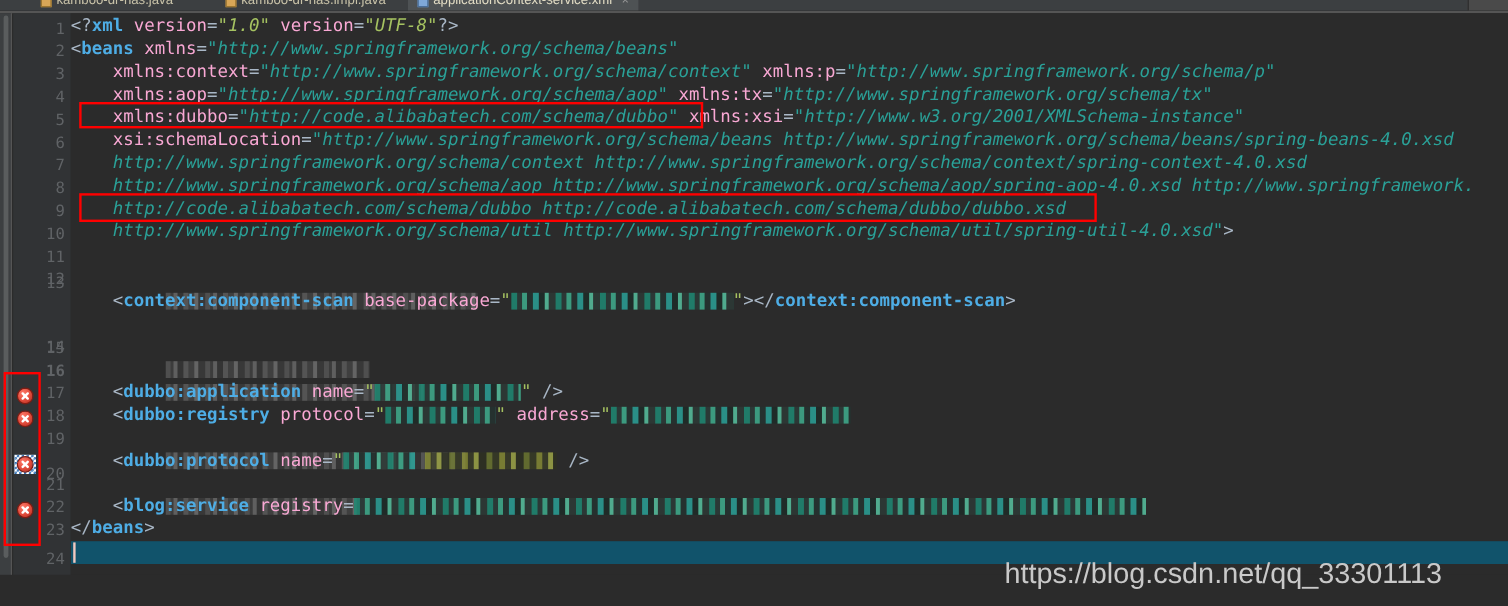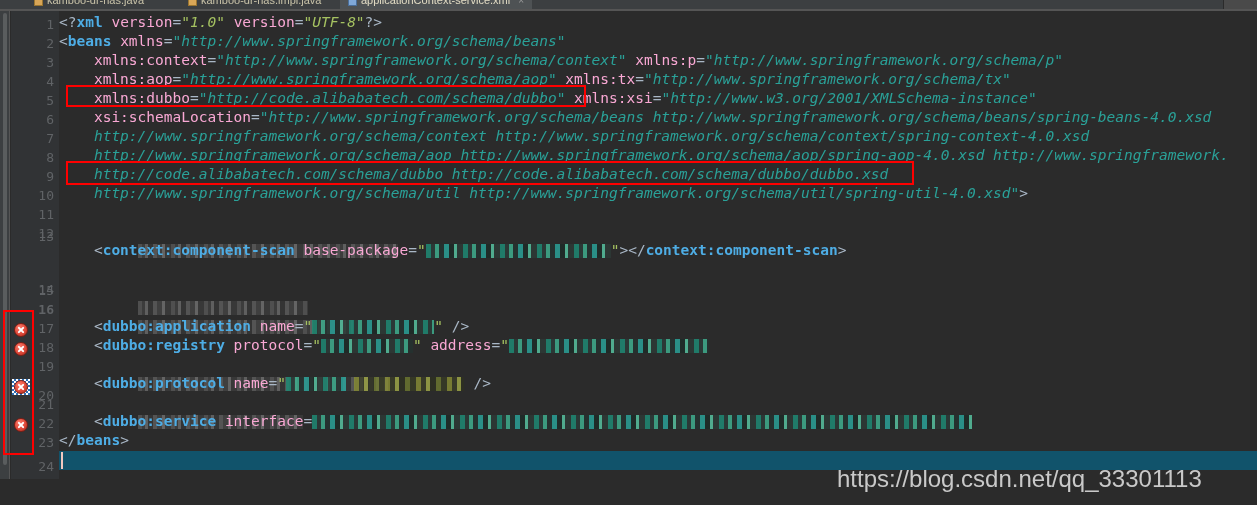--- a/index.html
+++ b/index.html
@@ -286,21 +286,21 @@
     <div class="cl" style="top:344px;">
       <span class="blur blur-gray" style="position:relative; display:inline-block; top:3px; left:27px; width:250px;"></span>
     </div>
 
     <div class="cl" style="top:363px;"><span class="t-plain">    </span><span class="t-punc">&lt;</span><span class="t-tag">dubbo:protocol</span><span class="t-plain"> </span><span class="t-attr">name</span><span class="t-eq">=</span><span class="t-str">"</span><span class="blur blur-green" style="position:relative; display:inline-block; top:3px; width:60px;"></span><span class="blur blur-olive" style="position:relative; display:inline-block; top:3px; left:8px; width:110px;"></span><span class="t-plain">  </span><span class="t-punc">/&gt;</span></div>
 
     <div class="cl" style="top:382px;">
       <span class="blur blur-gray" style="position:relative; display:inline-block; top:3px; left:27px; width:165px;"></span>
     </div>
 
-    <div class="cl" style="top:401px;"><span class="t-plain">    </span><span class="t-punc">&lt;</span><span class="t-tag">dubbo:service</span><span class="t-plain"> </span><span class="t-attr">interface</span><span class="t-eq">=</span><span class="blur blur-green" style="position:relative; display:inline-block; top:3px; width:660px;"></span></div>
+    <div class="cl" style="top:401px;"><span class="t-plain">    </span><span class="t-punc">&lt;</span><span class="t-tag">blog:service</span><span class="t-plain"> </span><span class="t-attr">registry</span><span class="t-eq">=</span><span class="blur blur-green" style="position:relative; display:inline-block; top:3px; width:660px;"></span></div>
 
     <div class="cl" style="top:420px;"><span class="t-punc">&lt;/</span><span class="t-tag">beans</span><span class="t-punc">&gt;</span></div>
 
     <div class="cl" style="top:439px;"></div>
   </div>
 
   <div class="redbox" style="left:66px;  top:76px;  width:520px; height:22px;"></div>
   <div class="redbox" style="left:66px;  top:152px; width:848px; height:24px;"></div>
   <div class="redbox" style="left:3px;   top:301px; width:31px;  height:145px;"></div>
 </div>

